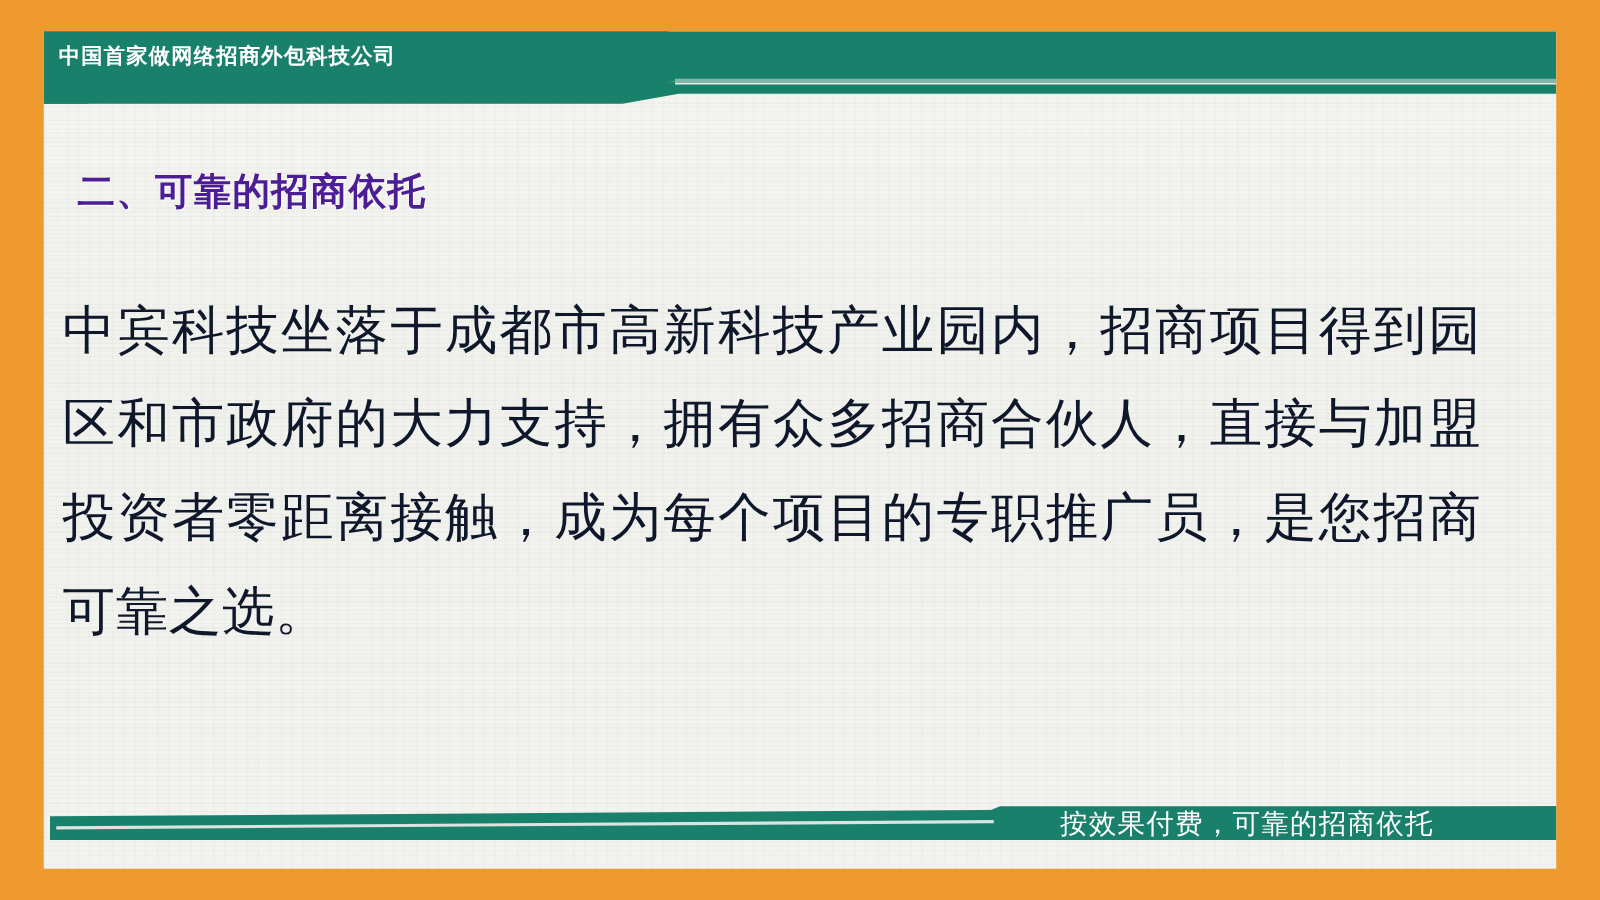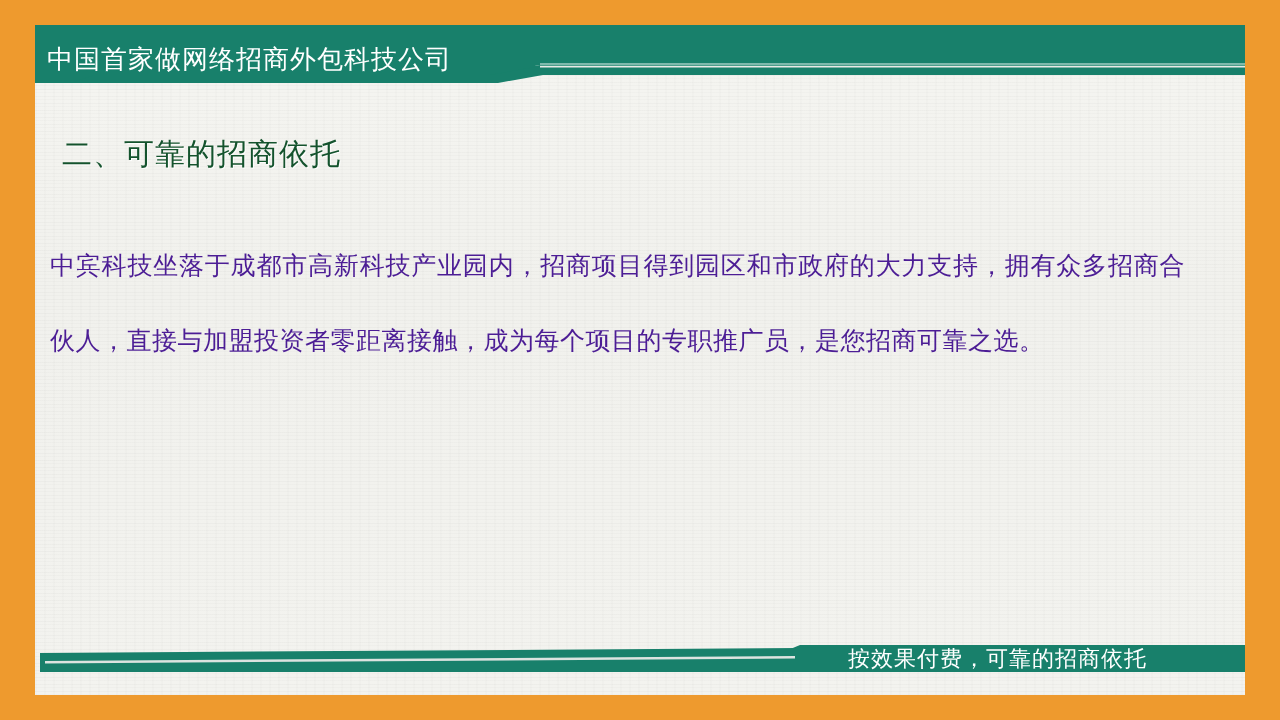--- a/index.html
+++ b/index.html
@@ -53,53 +53,52 @@
     width: 1210px;
     height: 65px;
     pointer-events: none;
   }
   #header-band svg { display: block; }
 
   #header-title {
     position: absolute;
     left: 47px;
     top: 36px;
-    font-size: 26px;
-    font-weight: normal;
+    font-size: 17px;
+    font-weight: bold;
     color: #ffffff;
     letter-spacing: 1px;
     line-height: 1;
     white-space: nowrap;
-    margin-top: 10px;
   }
 
   
   #section-heading {
     position: absolute;
     left: 62px;
     top: 136px;
     font-size: 30px;
-    font-weight: normal;
-    color: #14532d;
+    font-weight: bold;
+    color: #4c1d95;
     letter-spacing: 1px;
     line-height: 1.2;
     white-space: nowrap;
     text-shadow: 1px 1px 0 rgba(255,255,255,0.85);
   }
 
   
   #body-paragraph {
     position: absolute;
     left: 50px;
     top: 228px;
     width: 1135px;
     font-family: "Liberation Serif", "DejaVu Serif", serif;
-    font-size: 25px;
+    font-size: 42px;
     line-height: 75px;
-    color: #4c1d95;
+    color: #0f172a;
     text-align: justify;
     text-justify: inter-ideograph;
     letter-spacing: 0.5px;
   }
 
   
   #footer-band {
     position: absolute;
     left: 35px;
     top: 625px;

